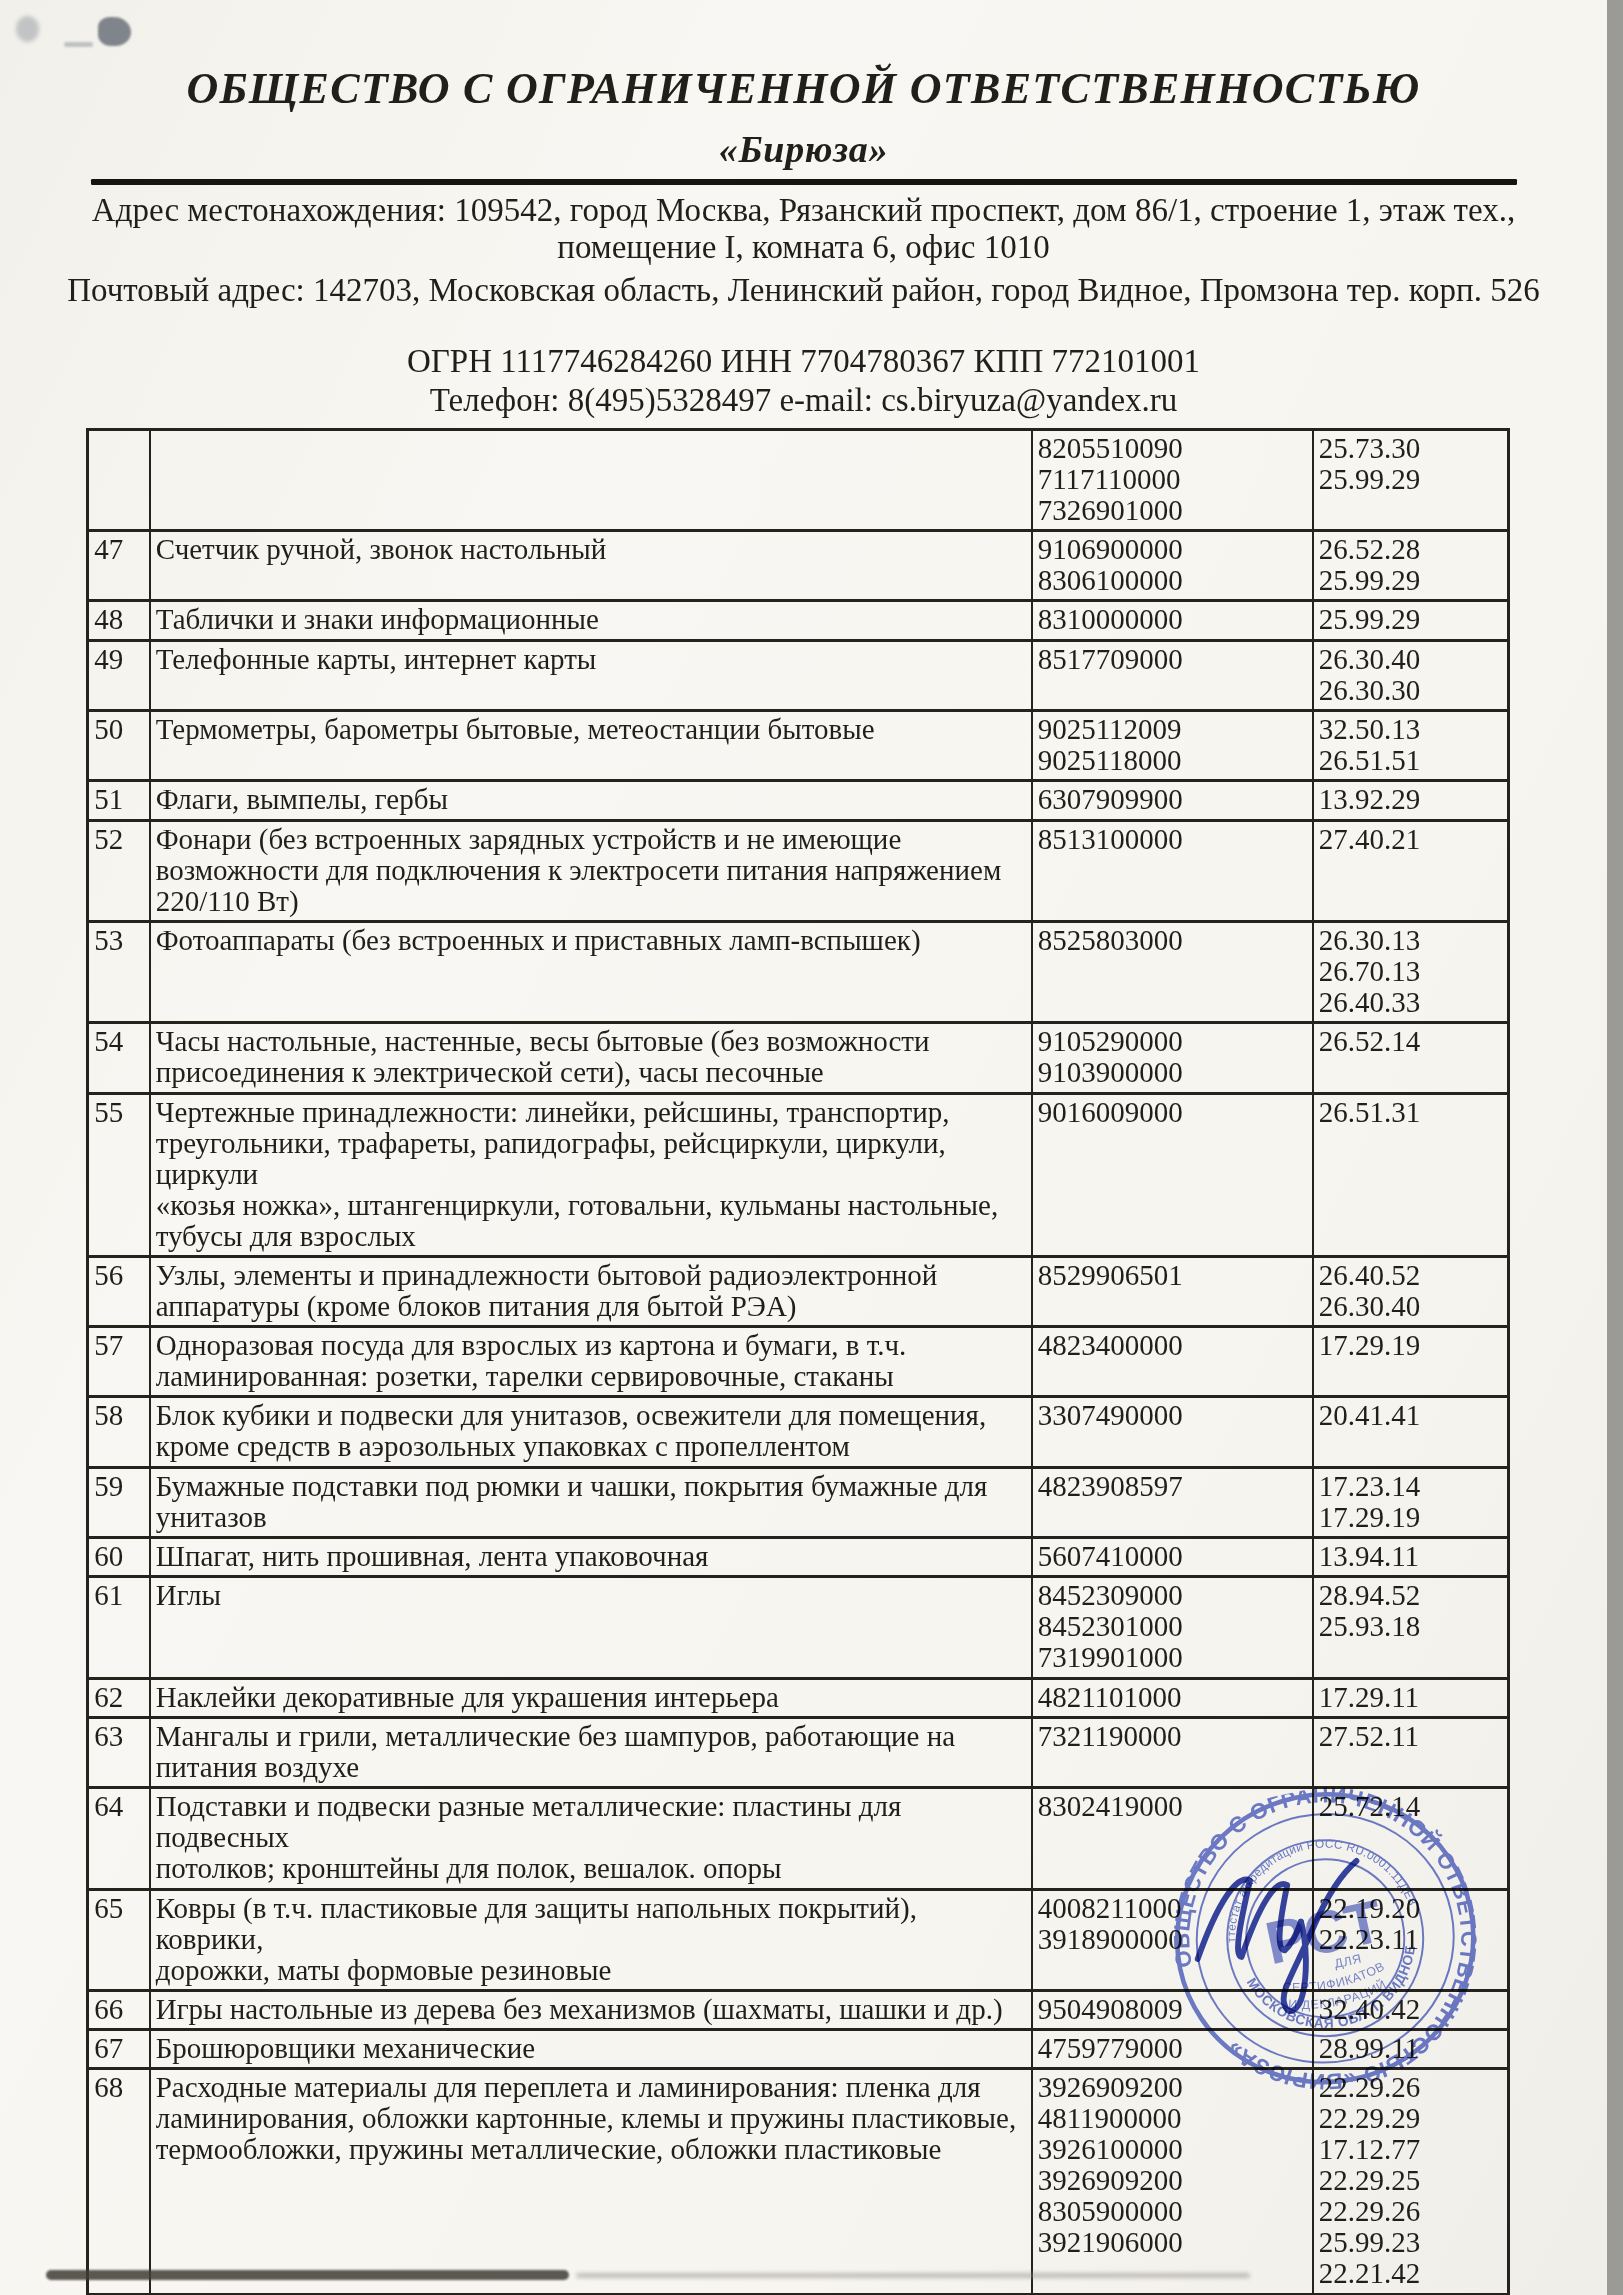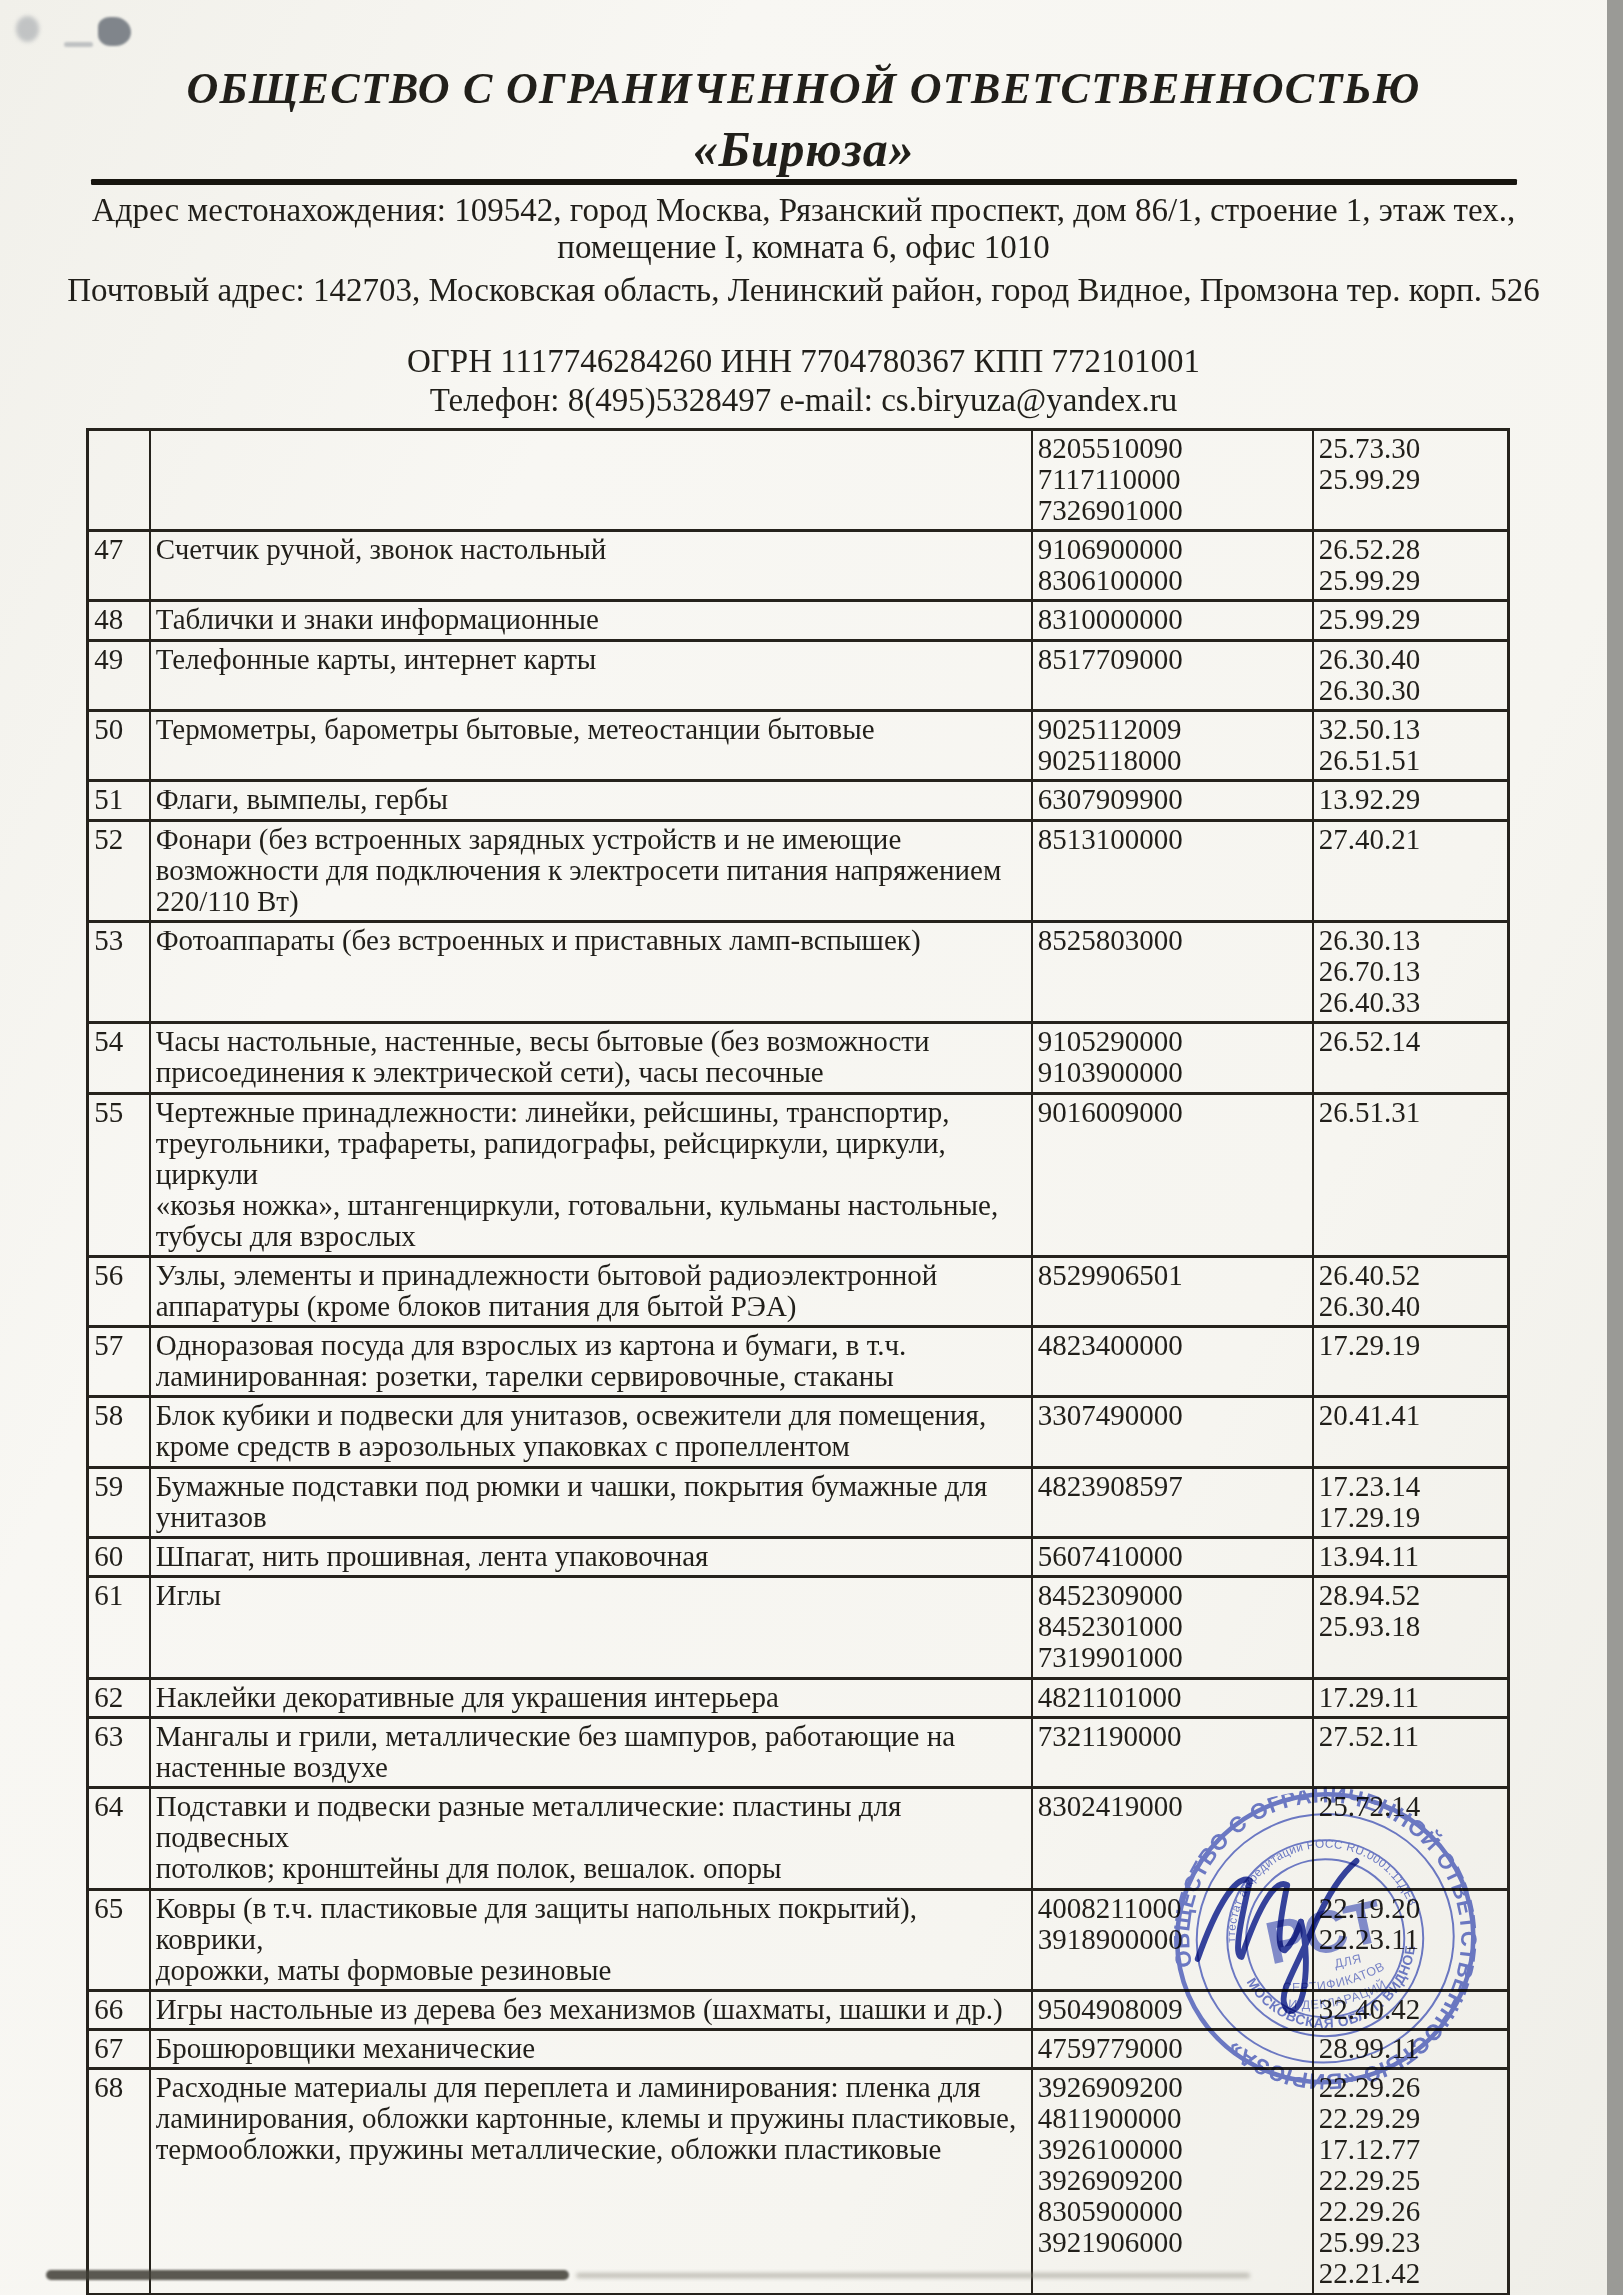--- a/index.html
+++ b/index.html
@@ -14,21 +14,21 @@
     color:var(--ink);
   }
   
   .speck{position:absolute;border-radius:50%;}
   .speck-1{left:15.7px;top:15.7px;width:23.6px;height:26px;background:#9ba0a6;filter:blur(2px);opacity:.55;}
   .speck-2{left:98px;top:17px;width:33px;height:29px;background:#646b74;filter:blur(1.3px);opacity:.8;border-radius:40% 60% 55% 45%;}
   .speck-3{left:64px;top:42px;width:29px;height:5.2px;background:#8d939b;filter:blur(1.3px);opacity:.5;border-radius:2.6px;}
 
   .doc-header{text-align:center;padding-top:65px;}
   .company-type{font-size:44px;line-height:48px;font-weight:bold;font-style:italic;letter-spacing:1.3px;}
-  .company-name{font-size:50px;line-height:56px;font-weight:bold;font-style:italic;margin-top:7.9px;letter-spacing:0.7px;}
+  .company-name{font-size:38px;line-height:56px;font-weight:bold;font-style:italic;margin-top:7.9px;letter-spacing:0.7px;}
   .rule{width:1426px;height:5.9px;background:#17150f;margin:2.6px auto 0;border-radius:1.3px;}
   .addr{margin:6.5px 0 0;font-size:33px;line-height:37px;white-space:pre-line;}
   .addr.reg{margin-top:34px;}
   .addr.contact{margin-top:1.3px;}
 
   table.products{
     border-collapse:collapse;table-layout:fixed;
     width:1420px;margin:9.2px 0 0 86px;
     border:3.3px solid var(--table_border);
   }
@@ -288,21 +288,21 @@
           <td class="c-codes">
             <div class="code-line">4821101000</div>
           </td>
           <td class="c-okpd">
             <div class="code-line">17.29.11</div>
           </td>
         </tr>
         <tr>
           <td class="c-num">63</td>
           <td class="c-desc">Мангалы и грили, металлические без шампуров, работающие на
-настенные воздухе</td>
+питания воздухе</td>
           <td class="c-codes">
             <div class="code-line">7321190000</div>
           </td>
           <td class="c-okpd">
             <div class="code-line">27.52.11</div>
           </td>
         </tr>
         <tr>
           <td class="c-num">64</td>
           <td class="c-desc">Подставки и подвески разные металлические: пластины для подвесных

